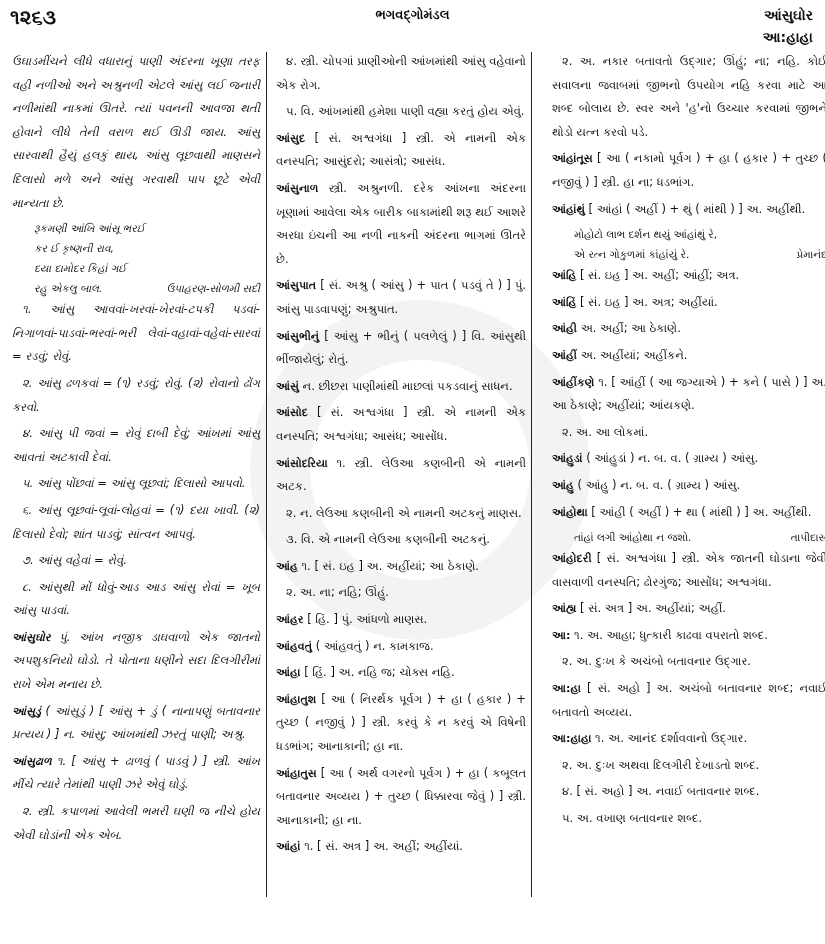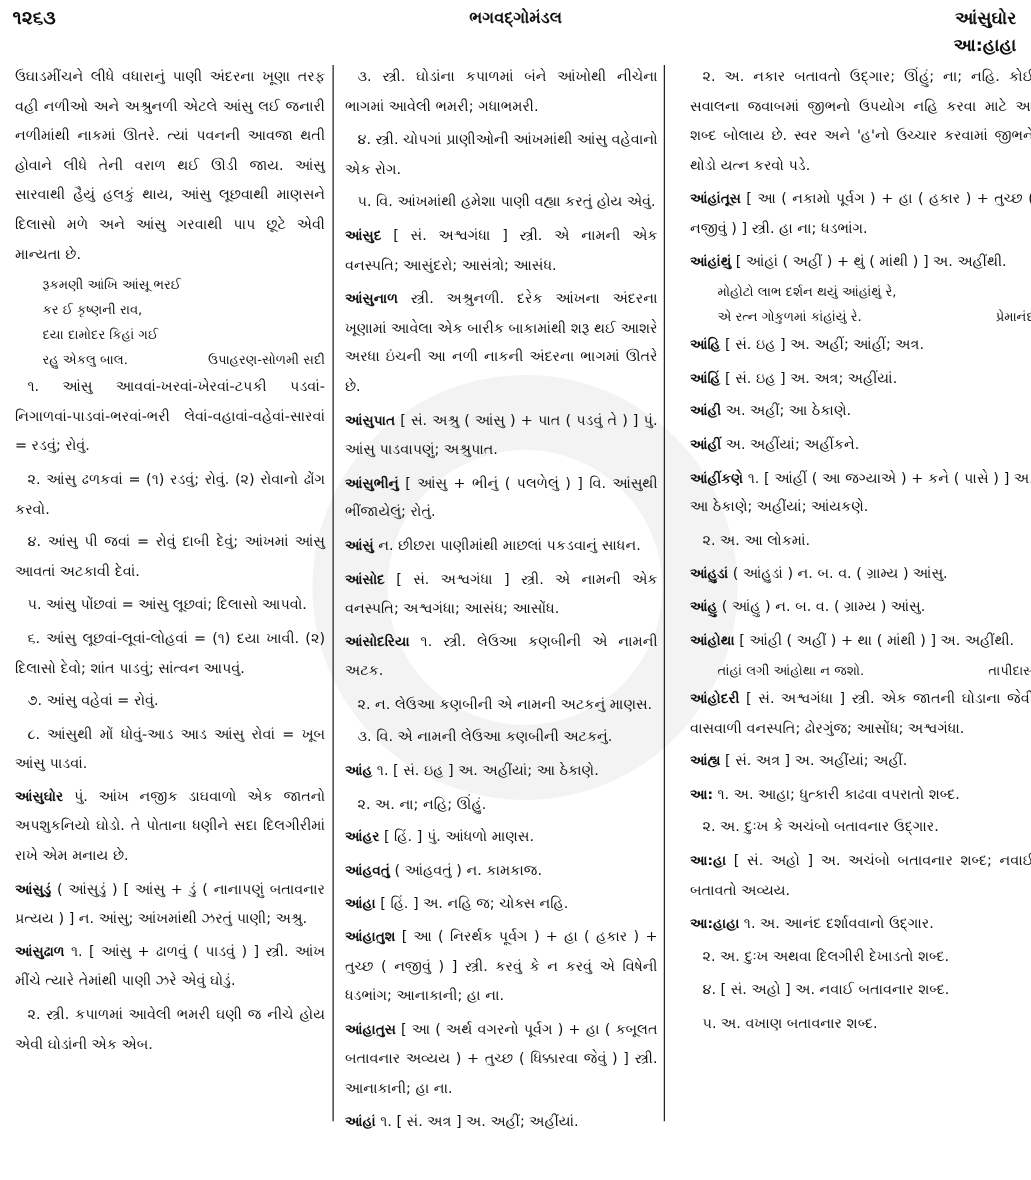--- a/index.html
+++ b/index.html
@@ -7,28 +7,28 @@
     width: 825px; height: 944px; background: #ffffff; color: #111;
     font-family: "DejaVu Sans", sans-serif; position: relative; overflow: hidden;
   }
   .watermark {
     position: absolute; left: 250px; top: 300px; width: 340px; height: 340px;
     border-radius: 50%; border: 60px solid #f3f3f3; box-sizing: border-box;
   }
   .header {
     position: absolute; left: 0; top: 0; width: 825px; height: 50px;
   }
-  .page-num { position: absolute; left: 10px; top: 5px; font-size: 15px; font-weight: bold; }
+  .page-num { position: absolute; left: 10px; top: 5px; font-size: 20px; font-weight: bold; }
   .running-title { position: absolute; left: 0; width: 825px; top: 7px; text-align: center; font-size: 13px; font-weight: bold; }
   .guide-words { position: absolute; right: 12px; top: 4px; text-align: right; font-size: 14px; font-weight: bold; line-height: 22px; }
   .col {
     position: absolute; top: 50px; font-size: 11.5px; line-height: 23.6px;
     text-align: justify;
   }
-  .col1 { left: 12px; width: 248px; }
+  .col1 { left: 12px; width: 248px; font-style: italic; }
   .col2 { left: 276px; width: 250px; }
   .col3 { left: 552px; width: 275px; }
   .divider { position: absolute; width: 1px; background: #222; }
   .d1 { left: 266px; top: 52px; height: 845px; }
   .d2 { left: 531px; top: 52px; height: 845px; }
   .entry { margin: 0 0 3px 0; }
   .hw { font-weight: bold; font-size: 11px; }
   .sense { text-indent: 10px; }
   .quote { padding-left: 22px; font-size: 10.5px; line-height: 20px; }
   .quote .src { float: right; }
@@ -66,21 +66,20 @@
   <div class="para sense">૬. આંસુ લૂછવાં-લૂવાં-લોહવાં = (૧) દયા ખાવી. (૨) દિલાસો દેવો; શાંત પાડવું; સાંત્વન આપવું.</div>
   <div class="para sense">૭. આંસુ વહેવાં = રોવું.</div>
   <div class="para sense">૮. આંસુથી મોં ધોવું-આડ આડ આંસુ રોવાં = ખૂબ આંસુ પાડવાં.</div>
   <div class="entry"><span class="hw">આંસુઘોર</span> <span>પું. આંખ નજીક ડાઘવાળો એક જાતનો અપશુકનિયો ઘોડો. તે પોતાના ધણીને સદા દિલગીરીમાં રાખે એમ મનાય છે.</span></div>
   <div class="entry"><span class="hw">આંસુડું</span> <span>( આંસુડું ) [ આંસુ + ડું ( નાનાપણું બતાવનાર પ્રત્યય ) ] ન. આંસુ; આંખમાંથી ઝરતું પાણી; અશ્રુ.</span></div>
   <div class="entry"><span class="hw">આંસુઢાળ</span> <span>૧. [ આંસુ + ઢાળવું ( પાડવું ) ] સ્ત્રી. આંખ મીંચે ત્યારે તેમાંથી પાણી ઝરે એવું ઘોડું.</span></div>
   <div class="entry sense"><span>૨. સ્ત્રી. કપાળમાં આવેલી ભમરી ઘણી જ નીચે હોય એવી ઘોડાંની એક એબ.</span></div>
 </div>
 
 <div class="col col2">
-  <div class="para sense">૩. સ્ત્રી. ઘોડાંના કપાળમાં બંને આંખોથી નીચેના ભાગમાં આવેલી ભમરી; ગધાભમરી.</div>
   <div class="para sense">૪. સ્ત્રી. ચોપગાં પ્રાણીઓની આંખમાંથી આંસુ વહેવાનો એક રોગ.</div>
   <div class="para sense">૫. વિ. આંખમાંથી હમેશા પાણી વહ્યા કરતું હોય એવું.</div>
   <div class="entry"><span class="hw">આંસુદ</span> <span>[ સં. અશ્વગંધા ] સ્ત્રી. એ નામની એક વનસ્પતિ; આસુંદરો; આસંત્રો; આસંધ.</span></div>
   <div class="entry"><span class="hw">આંસુનાળ</span> <span>સ્ત્રી. અશ્રુનળી. દરેક આંખના અંદરના ખૂણામાં આવેલા એક બારીક બાકામાંથી શરૂ થઈ આશરે અરધા ઇંચની આ નળી નાકની અંદરના ભાગમાં ઊતરે છે.</span></div>
   <div class="entry"><span class="hw">આંસુપાત</span> <span>[ સં. અશ્રુ ( આંસુ ) + પાત ( પડવું તે ) ] પું. આંસુ પાડવાપણું; અશ્રુપાત.</span></div>
   <div class="entry"><span class="hw">આંસુભીનું</span> <span>[ આંસુ + ભીનું ( પલળેલું ) ] વિ. આંસુથી ભીંજાયેલું; રોતું.</span></div>
   <div class="entry"><span class="hw">આંસું</span> <span>ન. છીછરા પાણીમાંથી માછલાં પકડવાનું સાધન.</span></div>
   <div class="entry"><span class="hw">આંસોદ</span> <span>[ સં. અશ્વગંધા ] સ્ત્રી. એ નામની એક વનસ્પતિ; અશ્વગંધા; આસંધ; આસોંધ.</span></div>
   <div class="entry"><span class="hw">આંસોદરિયા</span> <span>૧. સ્ત્રી. લેઉઆ કણબીની એ નામની અટક.</span></div>
   <div class="entry sense"><span>૨. ન. લેઉઆ કણબીની એ નામની અટકનું માણસ.</span></div>

